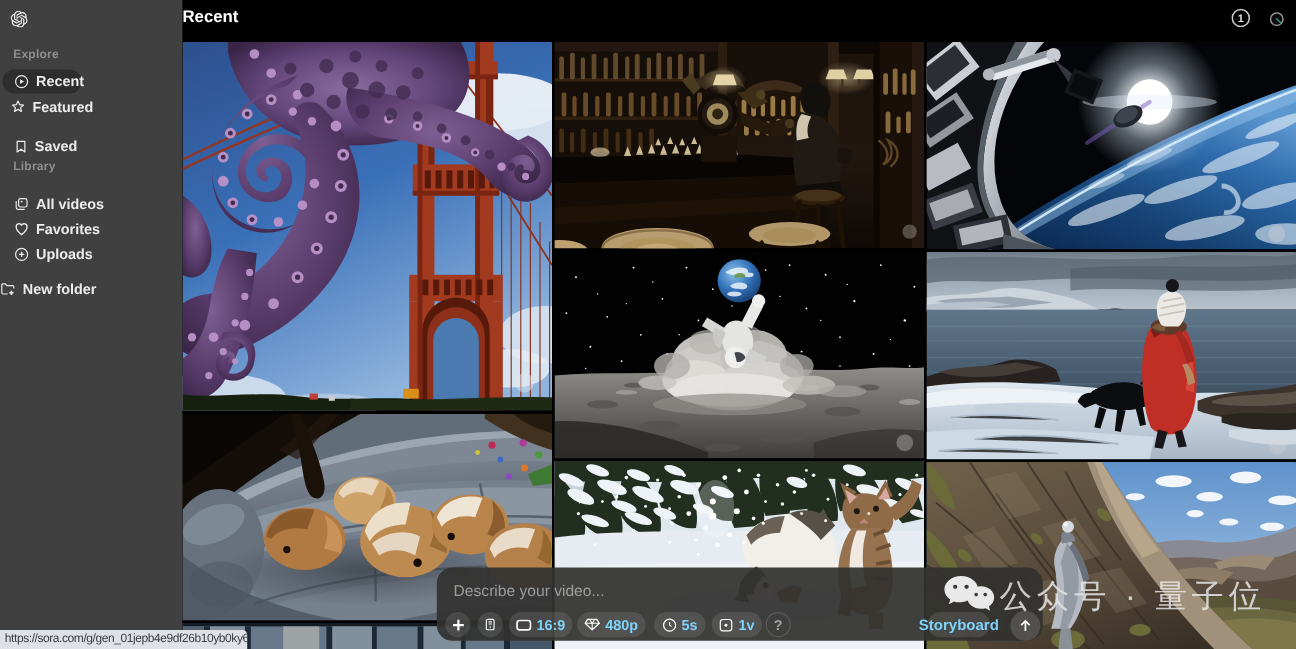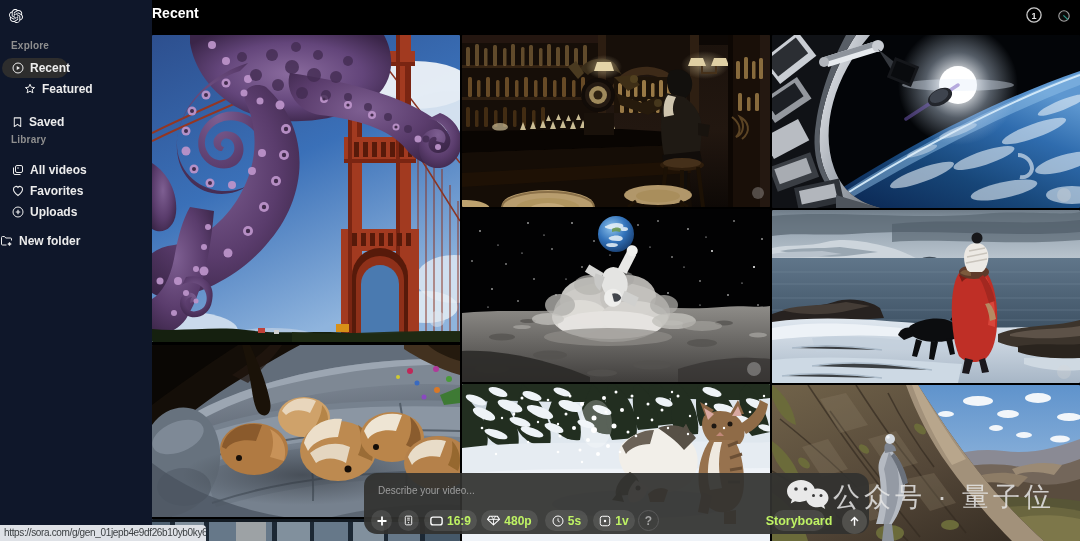--- a/index.html
+++ b/index.html
@@ -1,34 +1,34 @@
 <!DOCTYPE html>
 <html><head>
 <meta charset="utf-8">
 <style>
 html,body{margin:0;padding:0;background:#000;width:1080px;height:541px;overflow:hidden;}
 body{font-family:"Liberation Sans",sans-serif;position:relative;}
 .abs{position:absolute;}
 
-#side{left:0;top:0;width:152px;height:541px;background:#0f172a;z-index:5;}
+#side{left:0;top:0;width:152px;height:541px;background:#404040;z-index:5;}
 .slabel{color:#8f8f8f;font-size:10px;font-weight:700;letter-spacing:.2px;}
 .srow{position:absolute;height:20px;display:flex;align-items:center;color:#ececec;font-size:12px;font-weight:600;}
 .srow svg{margin-right:6px;}
 #pill{left:2px;top:58px;width:66px;height:20px;background:#2d2d2d;border-radius:10px;}
 
 #title{left:152px;top:5px;color:#fff;font-size:14px;font-weight:700;z-index:6;}
 
 .topbtn{z-index:6;}
 
 .tile{overflow:hidden;border-radius:1px;}
 .tile svg{display:block;}
 
 #bar{left:364px;top:473px;width:505px;height:61px;background:rgba(49,49,47,0.93);border-radius:13px;z-index:20;}
-#ph{left:378px;top:485px;color:#9d9d9d;font-size:10px;z-index:21;}
-.pbtn{position:absolute;top:510px;height:21px;background:rgba(255,255,255,0.1);border-radius:11px;display:flex;align-items:center;justify-content:center;color:#bef264;font-size:12px;font-weight:700;z-index:21;}
+#ph{left:378px;top:485px;color:#9d9d9d;font-size:13px;z-index:21;}
+.pbtn{position:absolute;top:510px;height:21px;background:rgba(255,255,255,0.1);border-radius:11px;display:flex;align-items:center;justify-content:center;color:#7dd3fc;font-size:12px;font-weight:700;z-index:21;}
 
 #wm{left:833px;top:479px;color:rgba(230,230,230,0.85);font-size:27px;z-index:30;letter-spacing:4px;white-space:nowrap;}
 
 #url{left:0px;top:525px;width:206px;height:16px;background:#dee1e6;border-top-right-radius:4px;color:#3c4043;font-size:10px;letter-spacing:-0.35px;line-height:16px;padding-left:4px;z-index:40;box-sizing:border-box;white-space:nowrap;overflow:hidden;}
 </style>
 </head>
 <body>
 
 <div class="abs tile" style="left:152px;top:35px;width:308px;height:307px">
 <svg width="308" height="307" viewBox="0 0 308 307">
@@ -950,21 +950,21 @@
     </svg>
   <div class="abs slabel" style="left:11px;top:40px">Explore</div>
   <div class="abs" id="pill"></div>
   <div class="srow" style="left:12px;top:58px">
     <svg width="12" height="12" viewBox="0 0 24 24" fill="none" stroke="#ececec" stroke-width="2">
         <circle cx="12" cy="12" r="10"></circle>
         <path d="M9.5 8l6.5 4-6.5 4z" fill="#ececec" stroke="none"></path>
       </svg>
     Recent
   </div>
-  <div class="srow" style="left:24px;top:79px">
+  <div class="srow" style="left:9px;top:79px">
     <svg width="12" height="12" viewBox="0 0 24 24" fill="none" stroke="#ececec" stroke-width="2" stroke-linejoin="round">
         <path d="M12 2.5l2.8 6 6.4.6-4.9 4.3 1.5 6.3-5.8-3.4-5.8 3.4 1.5-6.3L2.8 9.1l6.4-.6z"></path>
       </svg>
     Featured
   </div>
   <div class="srow" style="left:12px;top:112px">
     <svg width="11" height="12" viewBox="0 0 24 24" fill="none" stroke="#ececec" stroke-width="2.2" stroke-linejoin="round">
         <path d="M5 3h14v19l-7-5-7 5z"></path>
       </svg>
     Saved

